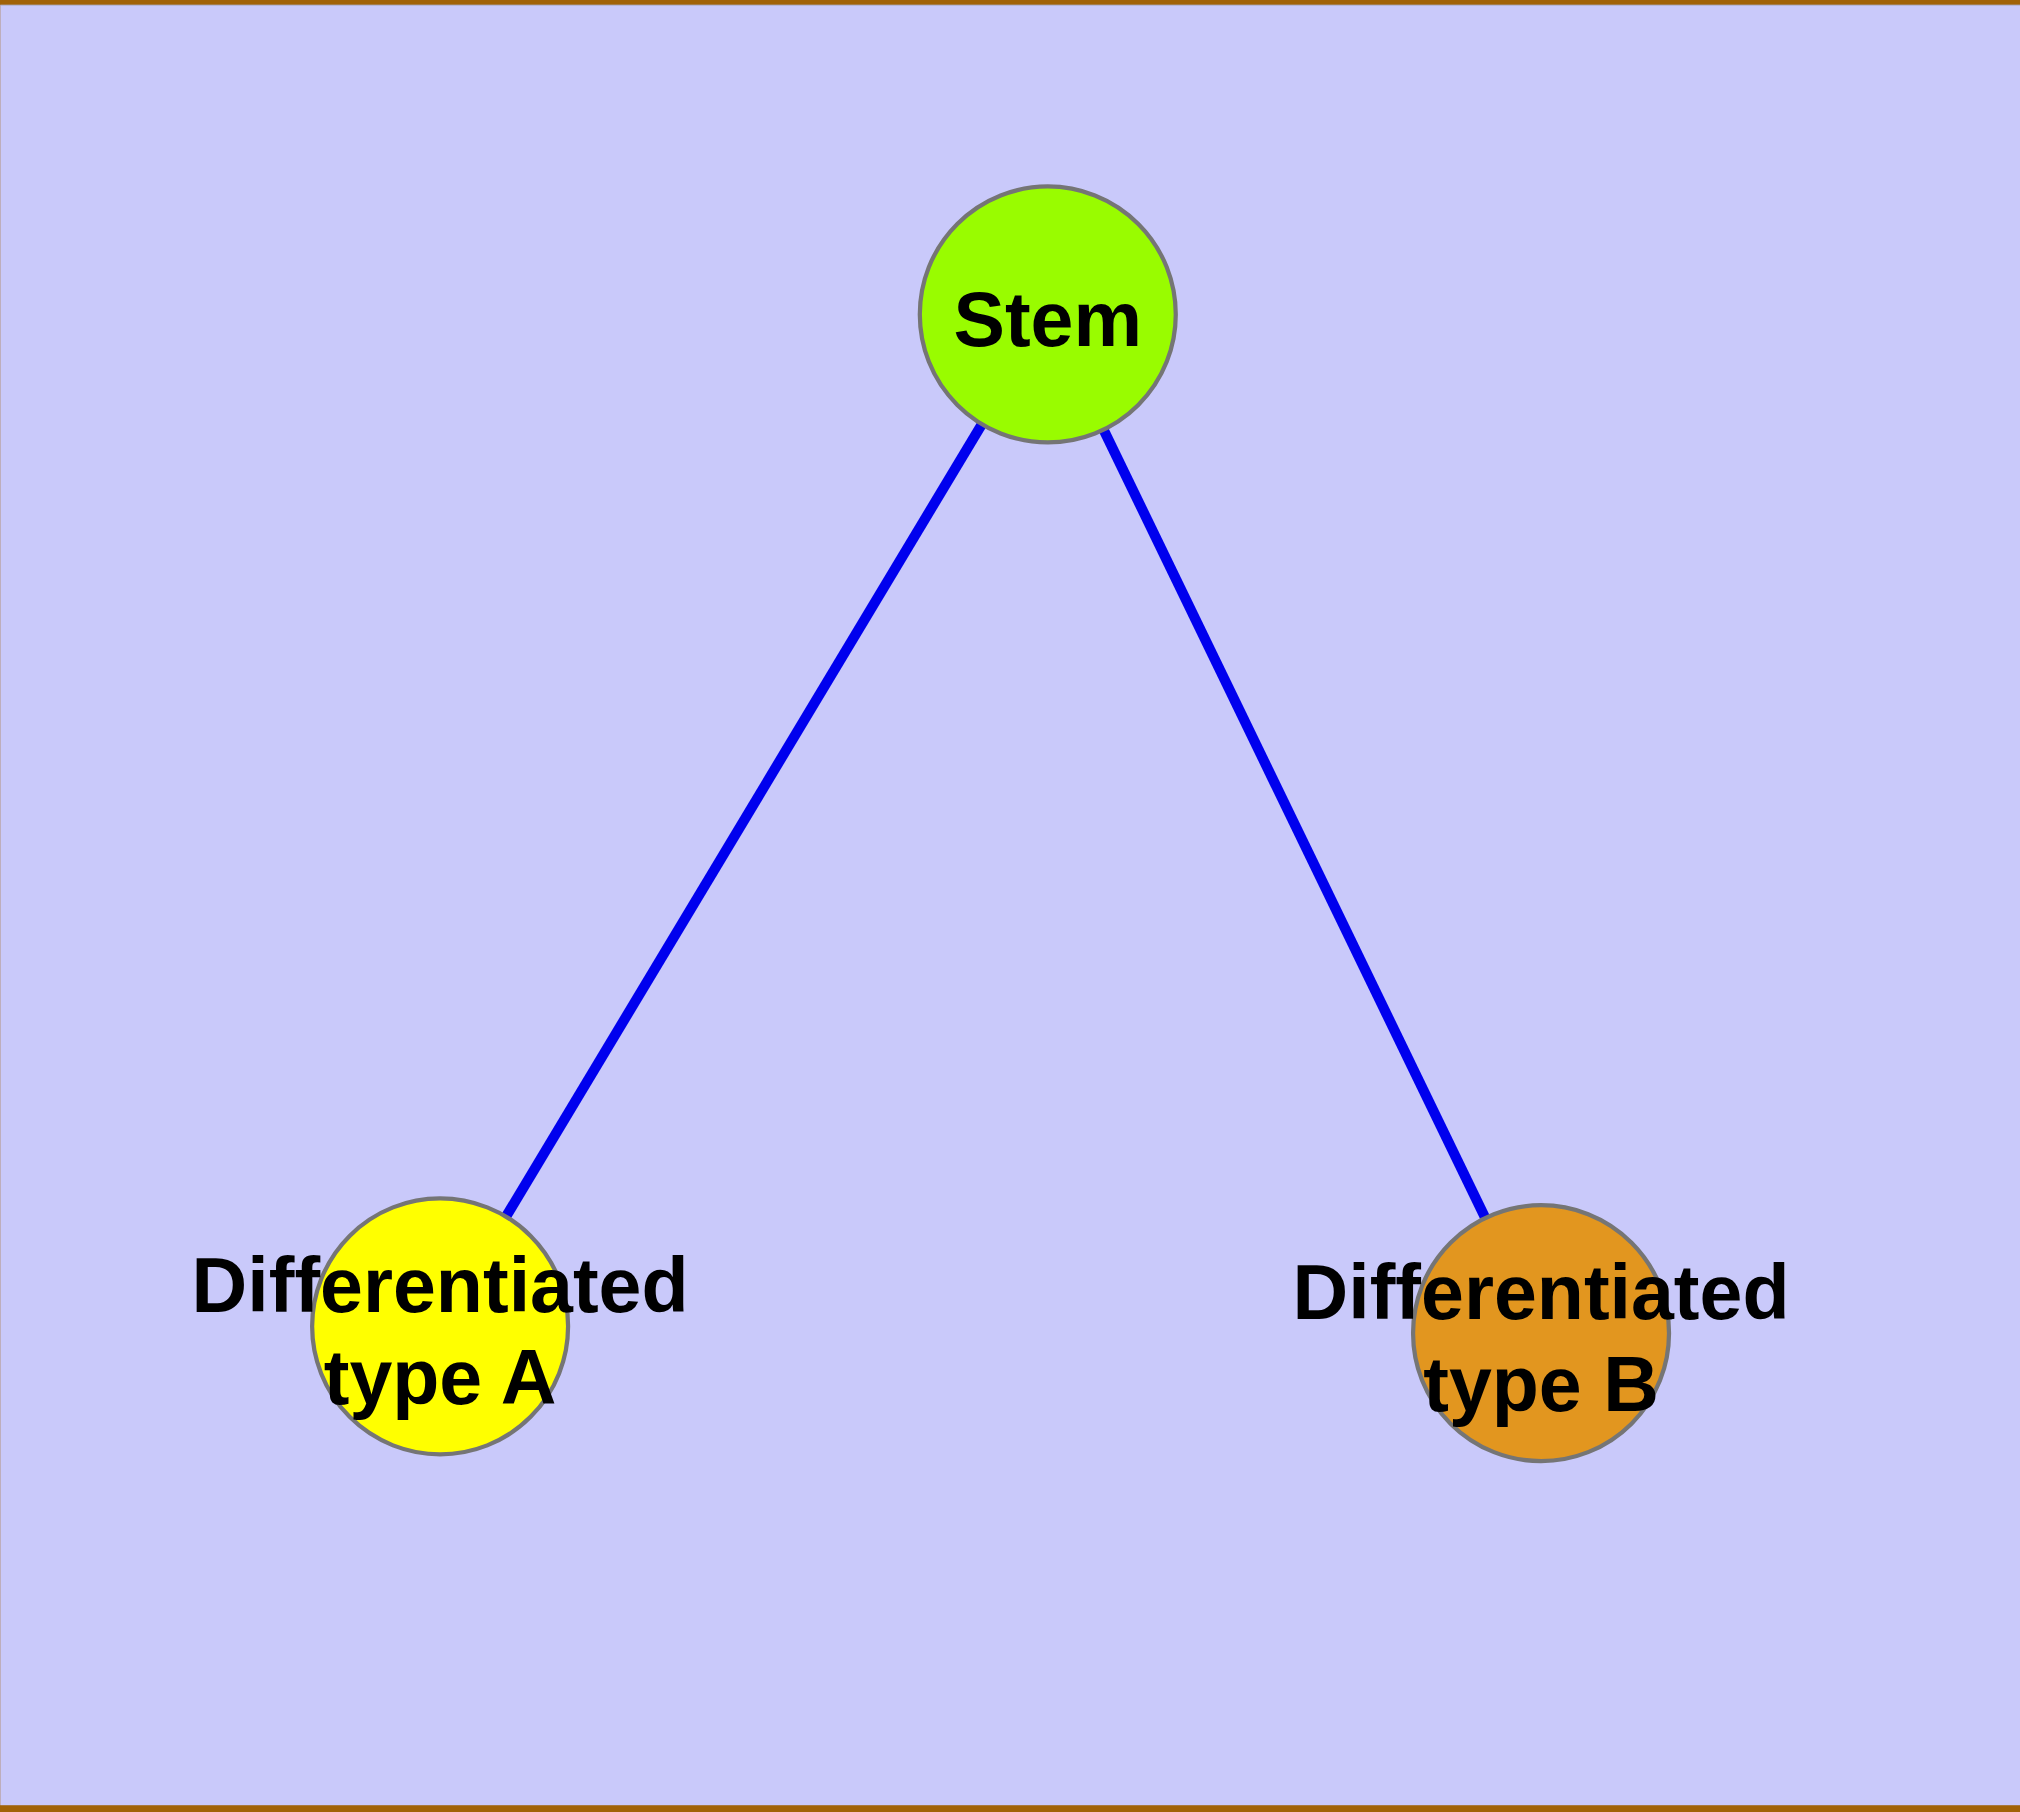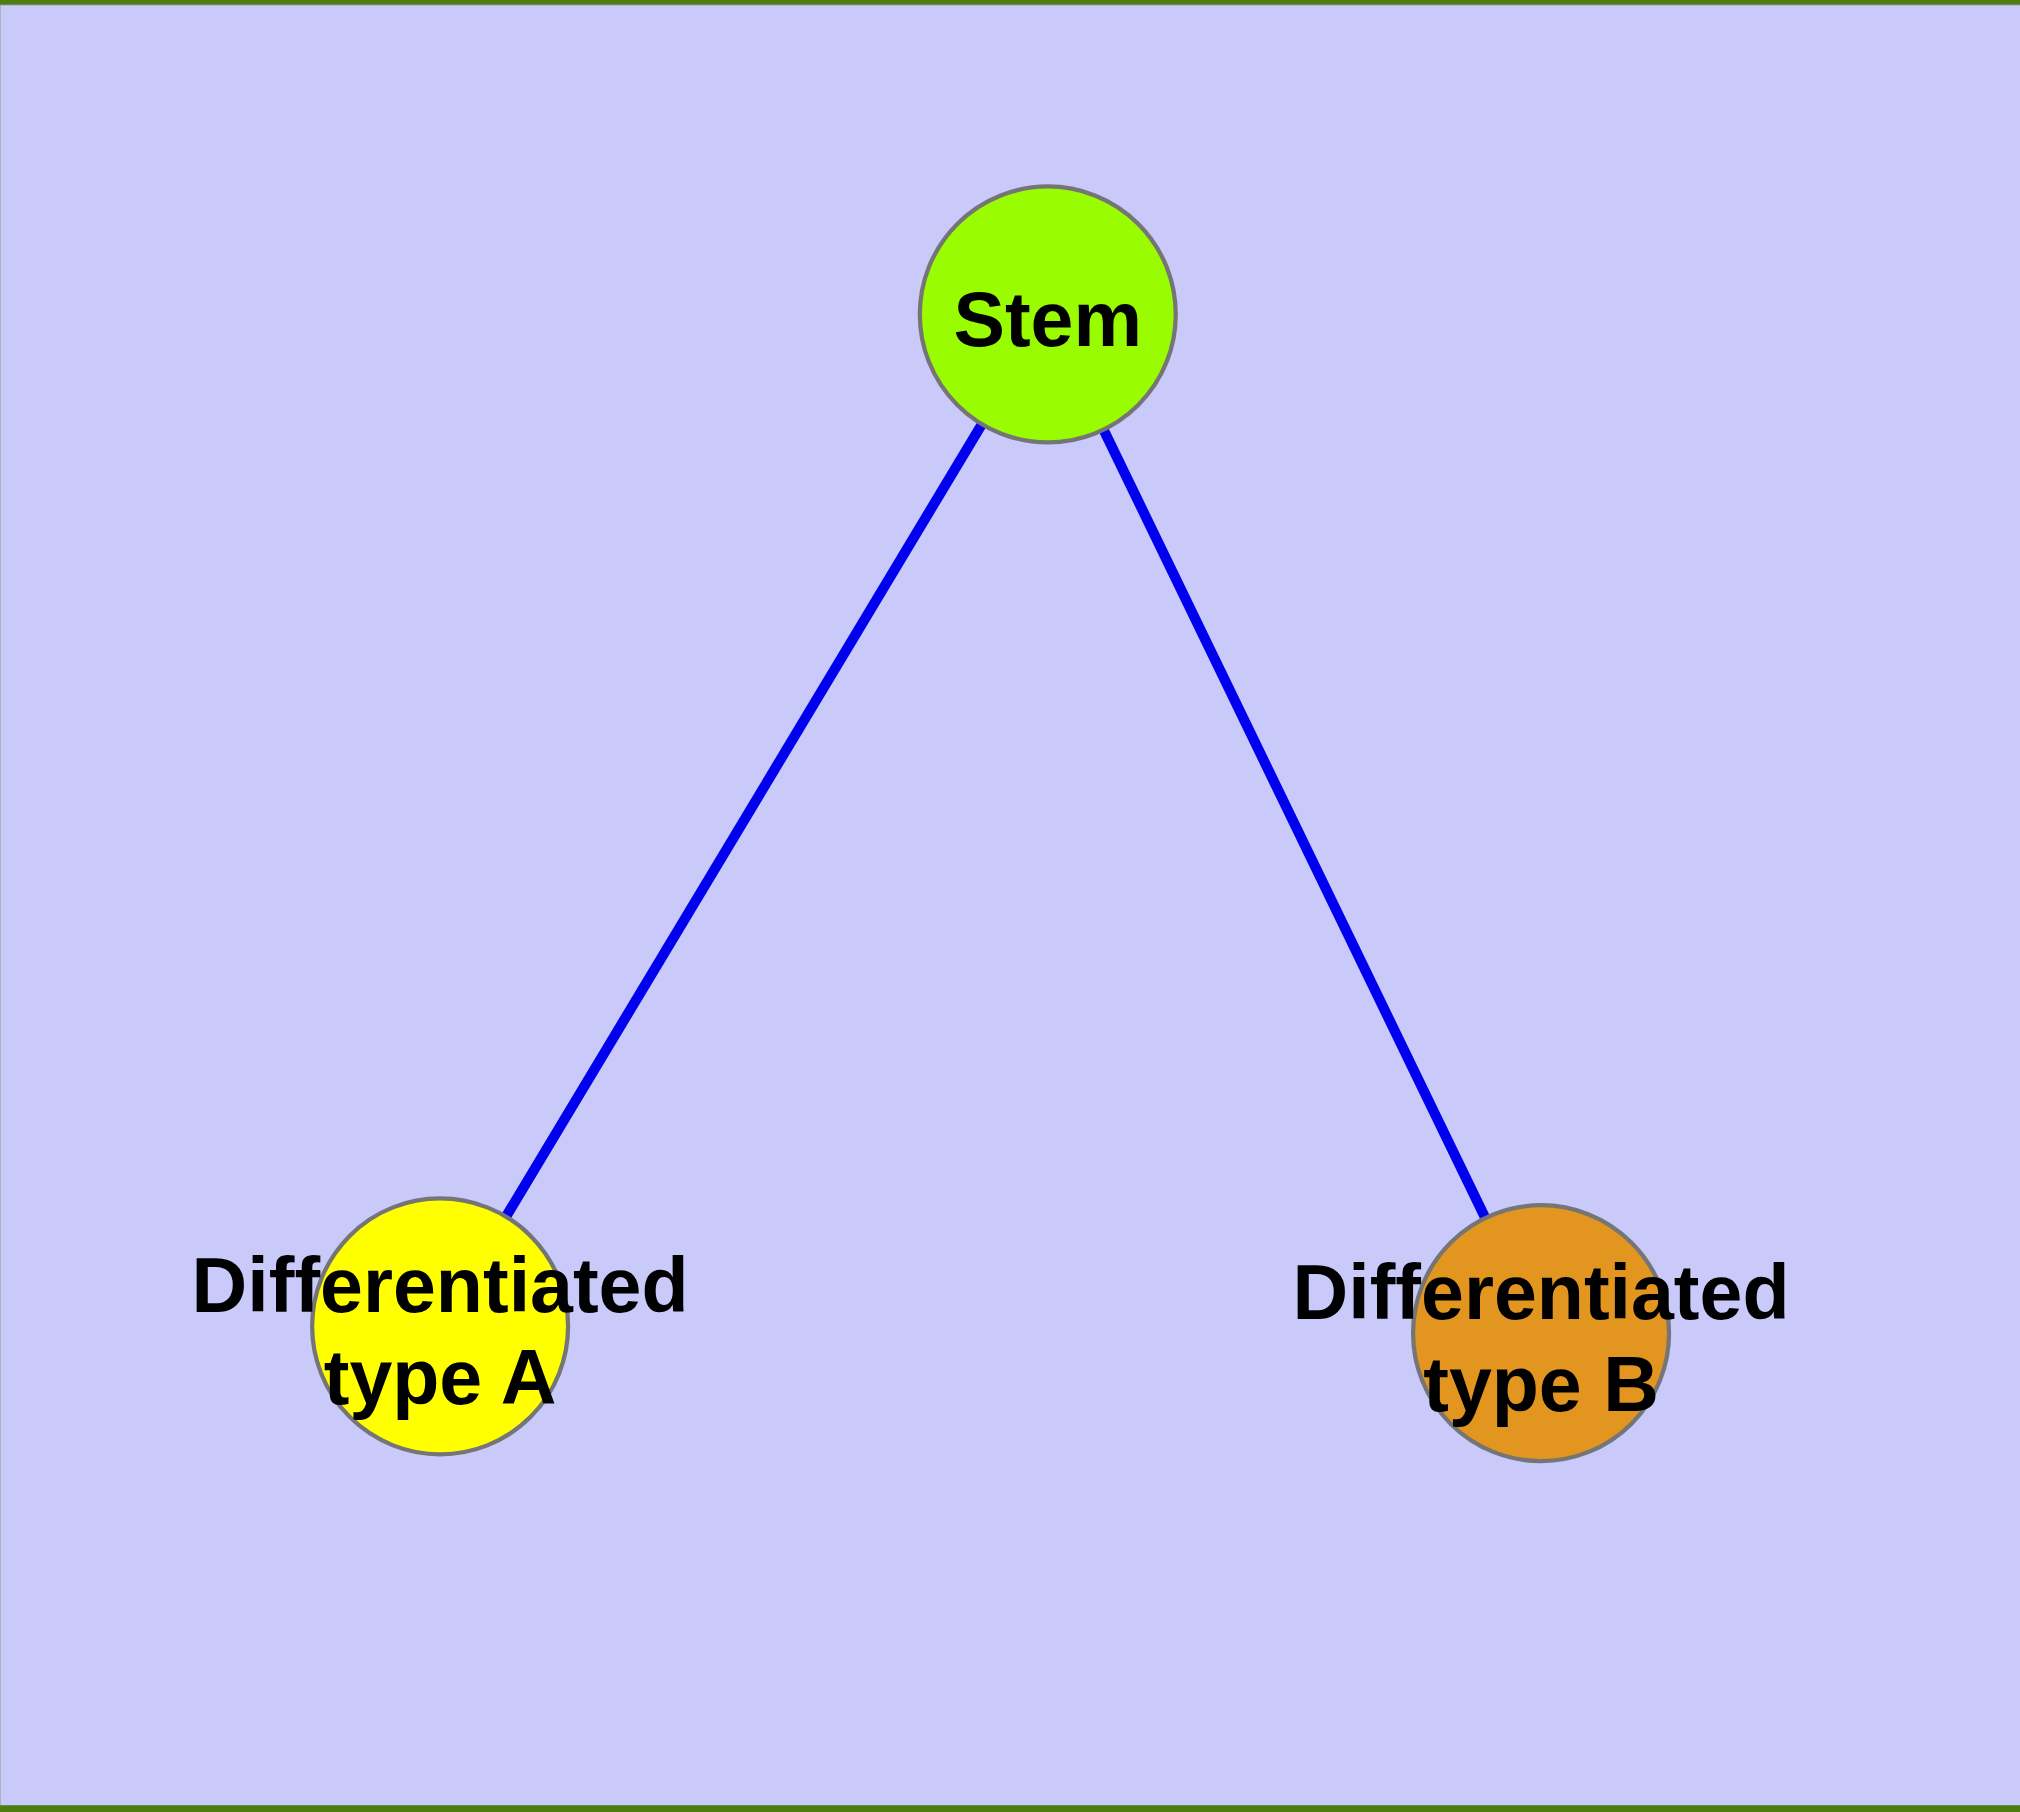--- a/index.html
+++ b/index.html
@@ -5,21 +5,21 @@
   html, body {
     margin: 0;
     padding: 0;
     background: #FFFFFF;
     font-family: "Liberation Sans", sans-serif;
   }
   .stage {
     position: relative;
     width: 2021px;
     height: 1812px;
-    background: #4d7c0f;
+    background: #a16207;
     overflow: hidden;
   }
   svg.graph {
     display: block;
     width: 2021px;
     height: 1812px;
   }
   .edge {
     stroke-width: 12;
     stroke-linecap: butt;

